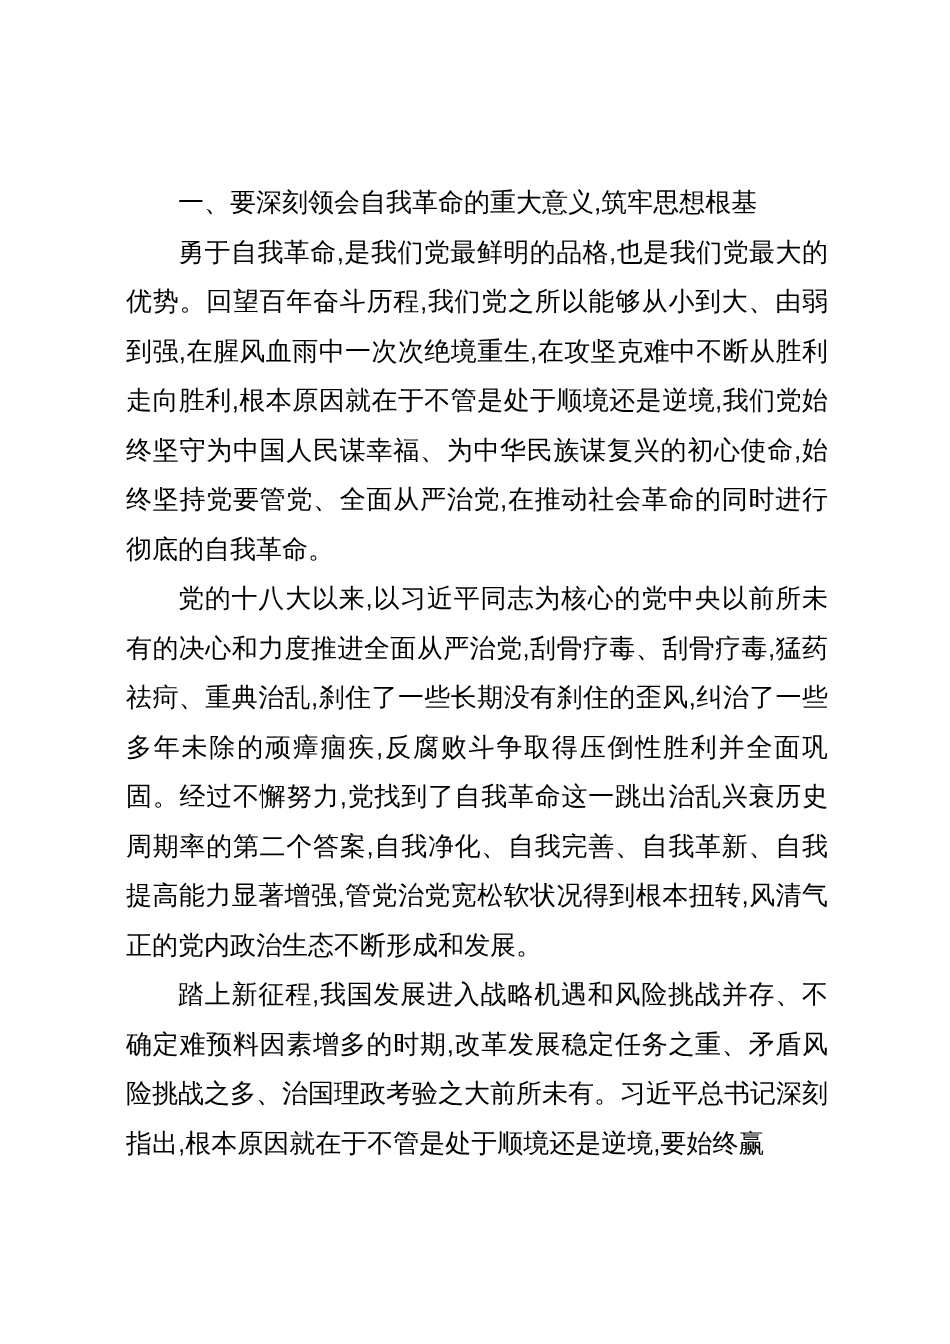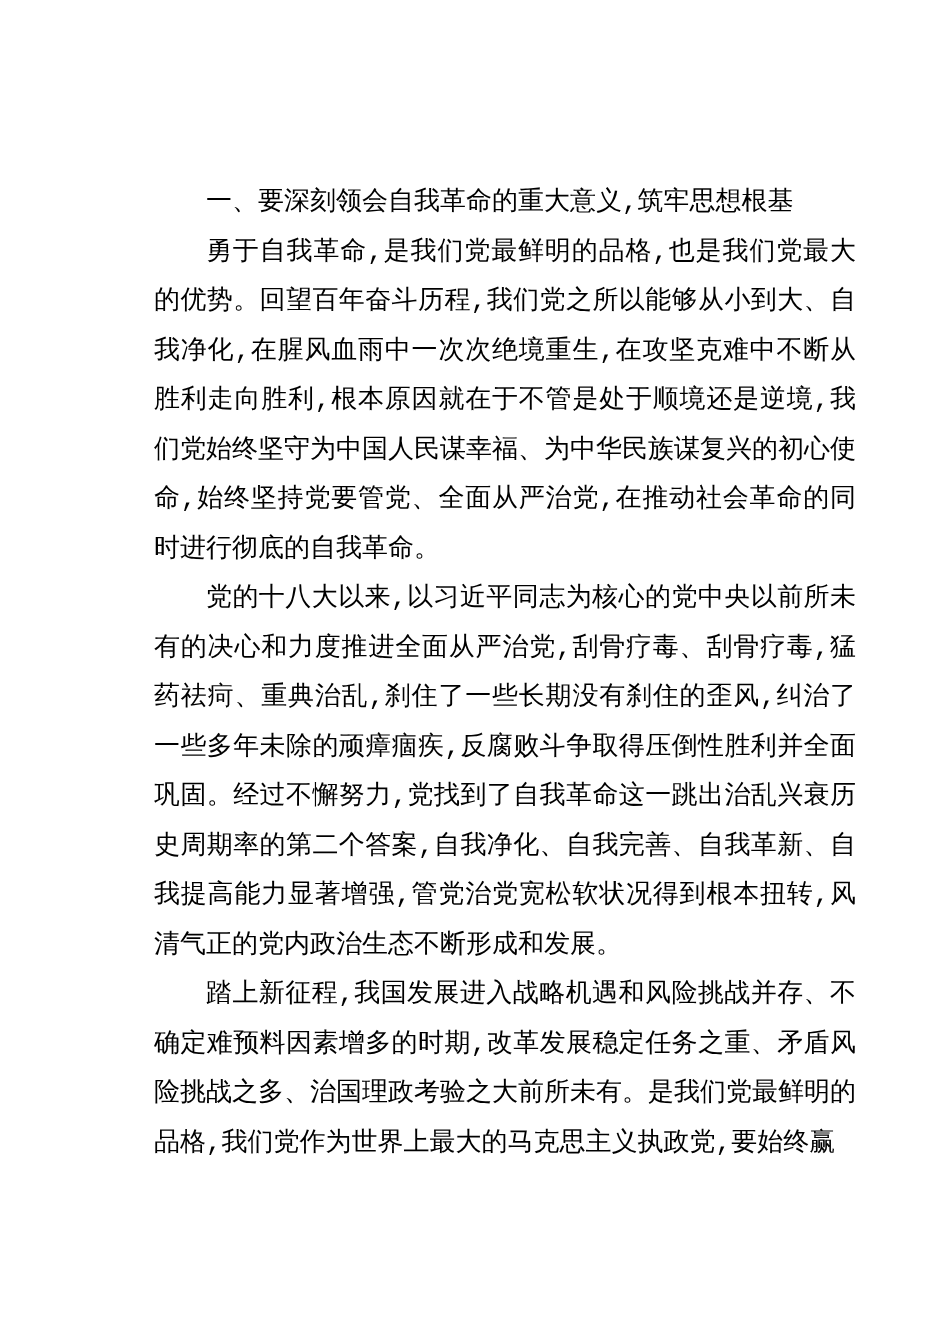--- a/index.html
+++ b/index.html
@@ -6,22 +6,21 @@
     margin: 0;
     padding: 0;
     background: #ffffff;
   }
   .page {
     position: relative;
     width: 892px;
     height: 1344px;
     background: #ffffff;
     overflow: hidden;
-    font-family: Liberation Mono, monospace;
-    margin-left: 28px;
+    font-family: Liberation Sans, sans-serif;
   }
   .content {
     position: absolute;
     left: 126px;
     top: 178px;
     width: 702px;
     font-size: 26px;
     line-height: 49.5px;
     color: #000000;
     text-align: justify;
@@ -37,17 +36,17 @@
   .content p.heading {
     font-weight: normal; 
   }
 </style>
 </head>
 <body>
 
 <div class="page">
   <div class="content">
     <p class="heading">一、要深刻领会自我革命的重大意义,筑牢思想根基</p>
-    <p>勇于自我革命,是我们党最鲜明的品格,也是我们党最大的优势。回望百年奋斗历程,我们党之所以能够从小到大、自我净化,在腥风血雨中一次次绝境重生,在攻坚克难中不断从胜利走向胜利,根本原因就在于不管是处于顺境还是逆境,我们党始终坚守为中国人民谋幸福、为中华民族谋复兴的初心使命,始终坚持党要管党、全面从严治党,在推动社会革命的同时进行彻底的自我革命。</p>
+    <p>勇于自我革命,是我们党最鲜明的品格,也是我们党最大的优势。回望百年奋斗历程,我们党之所以能够从小到大、由弱到强,在腥风血雨中一次次绝境重生,在攻坚克难中不断从胜利走向胜利,根本原因就在于不管是处于顺境还是逆境,我们党始终坚守为中国人民谋幸福、为中华民族谋复兴的初心使命,始终坚持党要管党、全面从严治党,在推动社会革命的同时进行彻底的自我革命。</p>
     <p>党的十八大以来,以习近平同志为核心的党中央以前所未有的决心和力度推进全面从严治党,刮骨疗毒、刮骨疗毒,猛药祛疴、重典治乱,刹住了一些长期没有刹住的歪风,纠治了一些多年未除的顽瘴痼疾,反腐败斗争取得压倒性胜利并全面巩固。经过不懈努力,党找到了自我革命这一跳出治乱兴衰历史周期率的第二个答案,自我净化、自我完善、自我革新、自我提高能力显著增强,管党治党宽松软状况得到根本扭转,风清气正的党内政治生态不断形成和发展。</p>
-    <p>踏上新征程,我国发展进入战略机遇和风险挑战并存、不确定难预料因素增多的时期,改革发展稳定任务之重、矛盾风险挑战之多、治国理政考验之大前所未有。是我们党最鲜明的品格,我们党作为世界上最大的马克思主义执政党,要始终赢</p>
+    <p>踏上新征程,我国发展进入战略机遇和风险挑战并存、不确定难预料因素增多的时期,改革发展稳定任务之重、矛盾风险挑战之多、治国理政考验之大前所未有。习近平总书记深刻指出,根本原因就在于不管是处于顺境还是逆境,要始终赢</p>
   </div>
 </div>
 
 </body></html>

